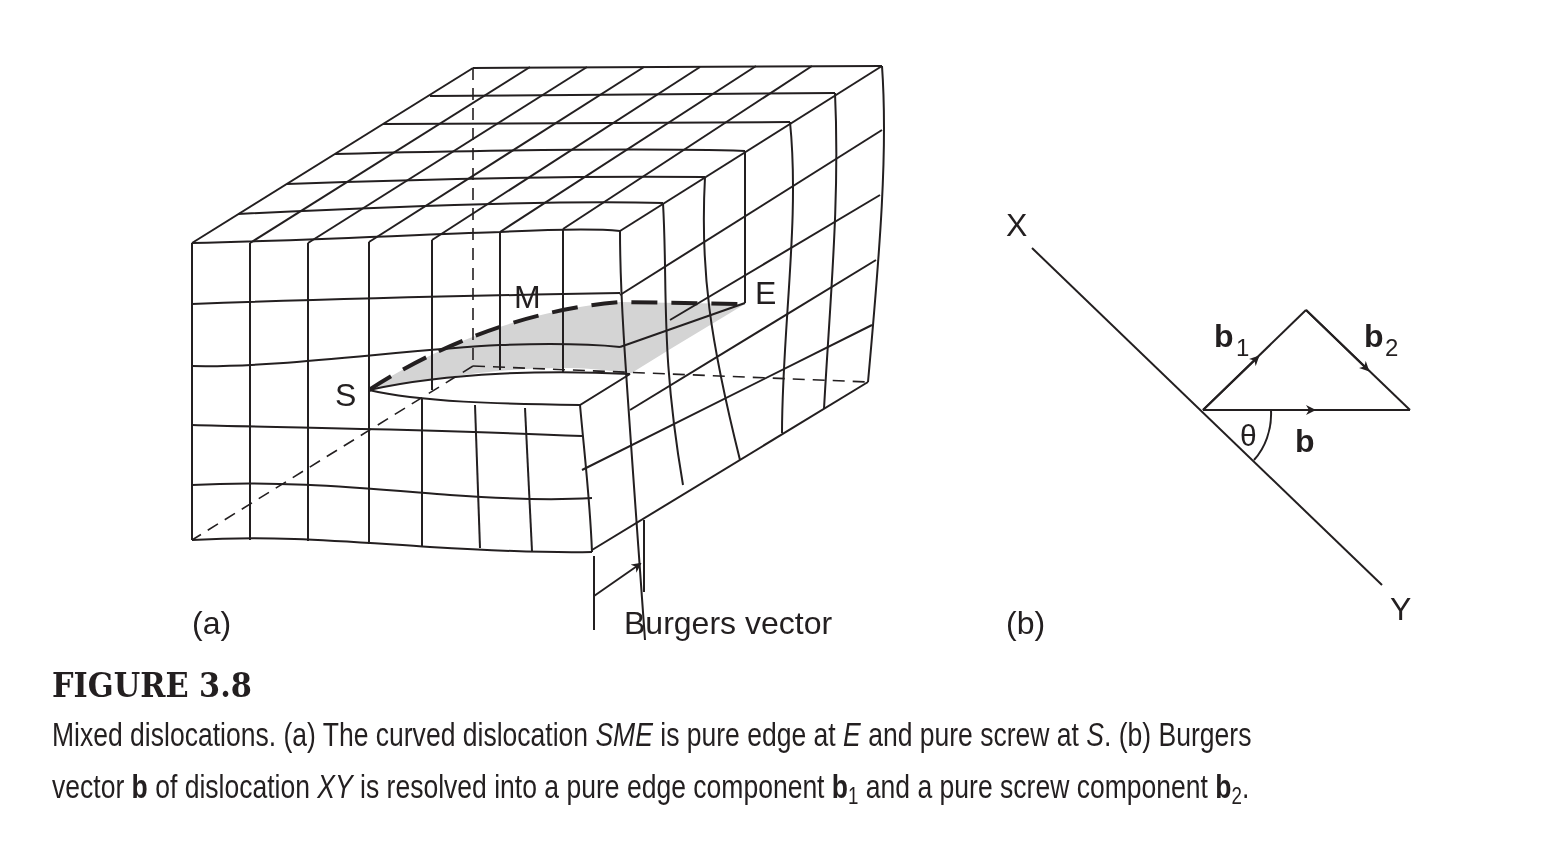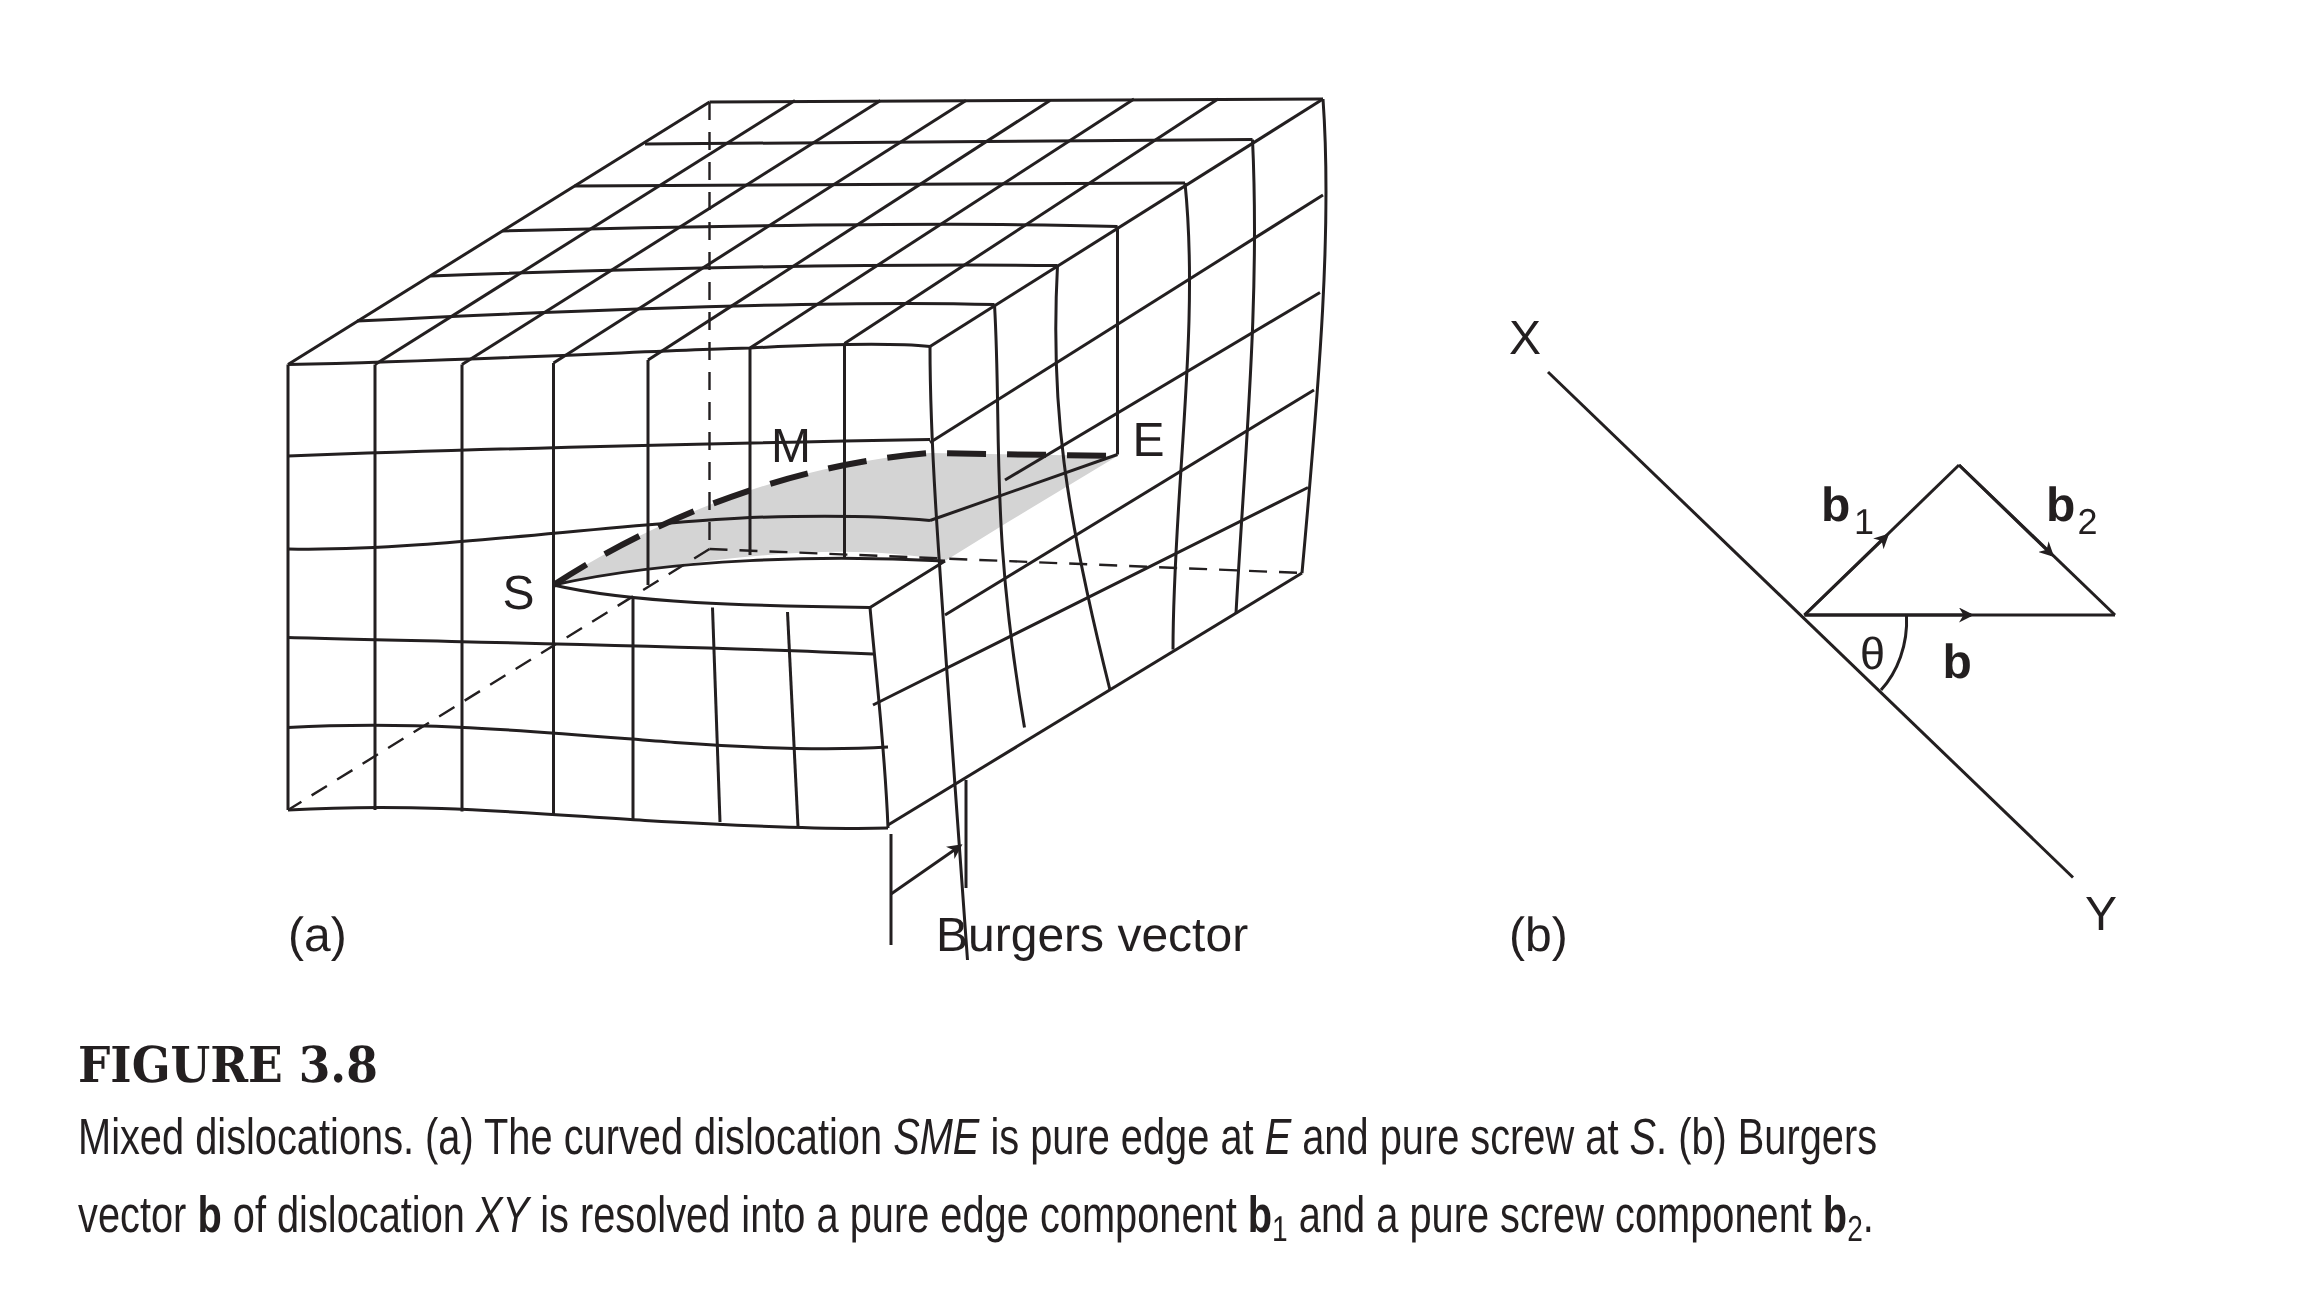--- a/index.html
+++ b/index.html
@@ -1,19 +1,19 @@
 <!DOCTYPE html>
 <html><head>
 <meta charset="utf-8">
 <style>
   html, body { margin: 0; padding: 0; background: #ffffff; }
   body { width: 1545px; height: 860px; position: relative; overflow: hidden; font-family: "Liberation Sans", sans-serif; color: #231f20; }
   svg.fig { position: absolute; left: 0; top: 0; }
   .lbl { font-family: "Liberation Sans", sans-serif; fill: #231f20; }
-  .caption-block { position: absolute; left: 52px; top: 688px; width: 1480px; }
+  .caption-block { position: absolute; left: 52px; top: 664px; width: 1480px; }
   .fig-title { font-family: "DejaVu Serif", serif; font-weight: bold; font-size: 33px; letter-spacing: 0px; color: #231f20; transform: scaleX(0.92); transform-origin: left; line-height: 44px; }
   .caption { font-family: "Liberation Sans", sans-serif; font-size: 34px; line-height: 52px; color: #231f20; transform: scaleX(0.78); transform-origin: left; white-space: nowrap; }
   .caption i { font-style: italic; }
   .caption b { font-weight: bold; }
   .caption sub { font-size: 24px; vertical-align: -6px; }
 </style>
 </head>
 <body>
 
 <svg class="fig" width="1545" height="860" viewBox="0 0 1545 860">

